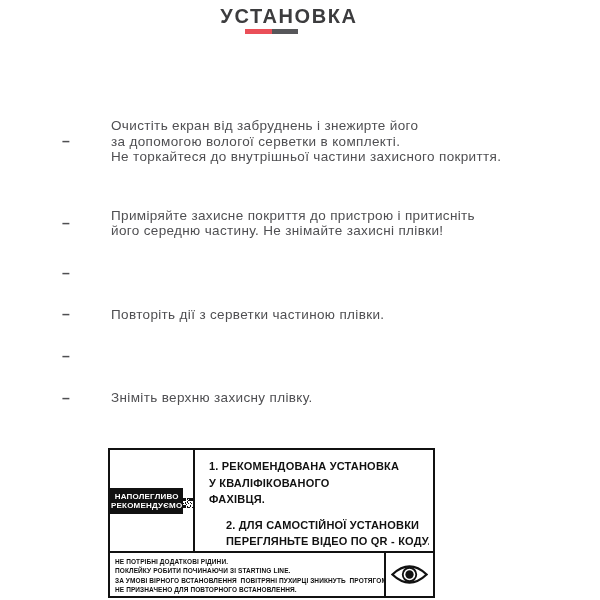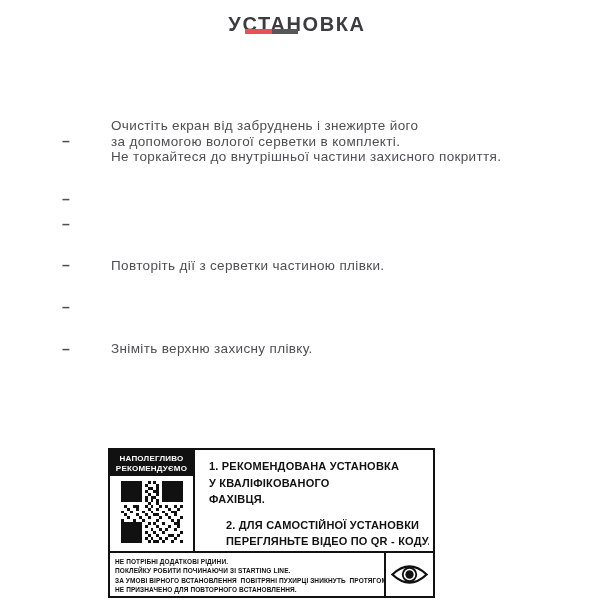--- a/index.html
+++ b/index.html
@@ -7,21 +7,21 @@
     --accent-dark:#57575a;
     --text-gray:#4f4f52;
     --ink:#111111;
   }
   html,body{margin:0;padding:0;background:#ffffff;}
   .page{
     position:relative;width:600px;height:600px;background:#ffffff;overflow:hidden;
     font-family:"Liberation Sans",sans-serif;
   }
   .title{
-    position:absolute;top:1px;left:0;width:570px;margin:12px;text-align:center;
+    position:absolute;top:1px;left:0;width:570px;margin:4px;text-align:center;
     font-size:20px;font-weight:600;letter-spacing:1.6px;color:#3c3c3e;
   }
   .divider{position:absolute;top:29px;left:245px;width:53px;height:5px;display:flex;}
   .divider .seg-red{width:27px;height:100%;background:var(--accent-red);}
   .divider .seg-dark{width:26px;height:100%;background:var(--accent-dark);}
 
   .steps{position:absolute;top:102px;left:62px;width:520px;display:flex;flex-direction:column;gap:11px;}
   .step{display:flex;align-items:center;}
   .step .dash{
     flex:none;width:33px;color:var(--text-gray);font-weight:700;font-size:14px;line-height:14px;
@@ -31,21 +31,21 @@
     color:var(--text-gray);white-space:pre;
   }
 
   .rec-box{
     position:absolute;left:108px;top:448px;width:327px;height:150px;box-sizing:border-box;
     border:2px solid var(--ink);display:flex;flex-direction:column;background:#fff;
   }
   .rec-top{flex:1;display:flex;min-height:0;}
   .rec-left{
     flex:none;width:85px;box-sizing:border-box;border-right:2px solid var(--ink);
-    display:flex;flex-direction:column;align-items:center;
+    display:flex;flex-direction:row;align-items:center;
   }
   .rec-badge{
     width:100%;box-sizing:border-box;background:var(--ink);color:#ffffff;
     font-size:8px;line-height:9.5px;font-weight:700;text-align:center;
     padding:4px 1px 3px;white-space:pre-line;letter-spacing:0.2px;
   }
   .qr{margin-top:5px;width:62px;height:62px;}
   .rec-right{flex:1;padding:8px 4px 0 14px;min-width:0;}
   .rec-item{
     margin:0;color:var(--ink);font-weight:700;font-size:11px;line-height:16.5px;
@@ -76,20 +76,22 @@
 
   <div class="steps">
     <div class="step">
       <span class="dash">–</span>
       <p class="step-text">Очистіть екран від забруднень і знежирте його
 за допомогою вологої серветки в комплекті.
 Не торкайтеся до внутрішньої частини захисного покриття.</p>
     </div>
     <div class="step">
       <span class="dash">–</span>
+      <p class="step-text">Приміряйте захисне покриття до пристрою і притисніть
+його середню частину. Не знімайте захисні плівки!</p>
     </div>
     <div class="step">
       <span class="dash">–</span>
     </div>
     <div class="step">
       <span class="dash">–</span>
       <p class="step-text">Повторіть дії з серветки частиною плівки.</p>
     </div>
     <div class="step">
       <span class="dash">–</span>

